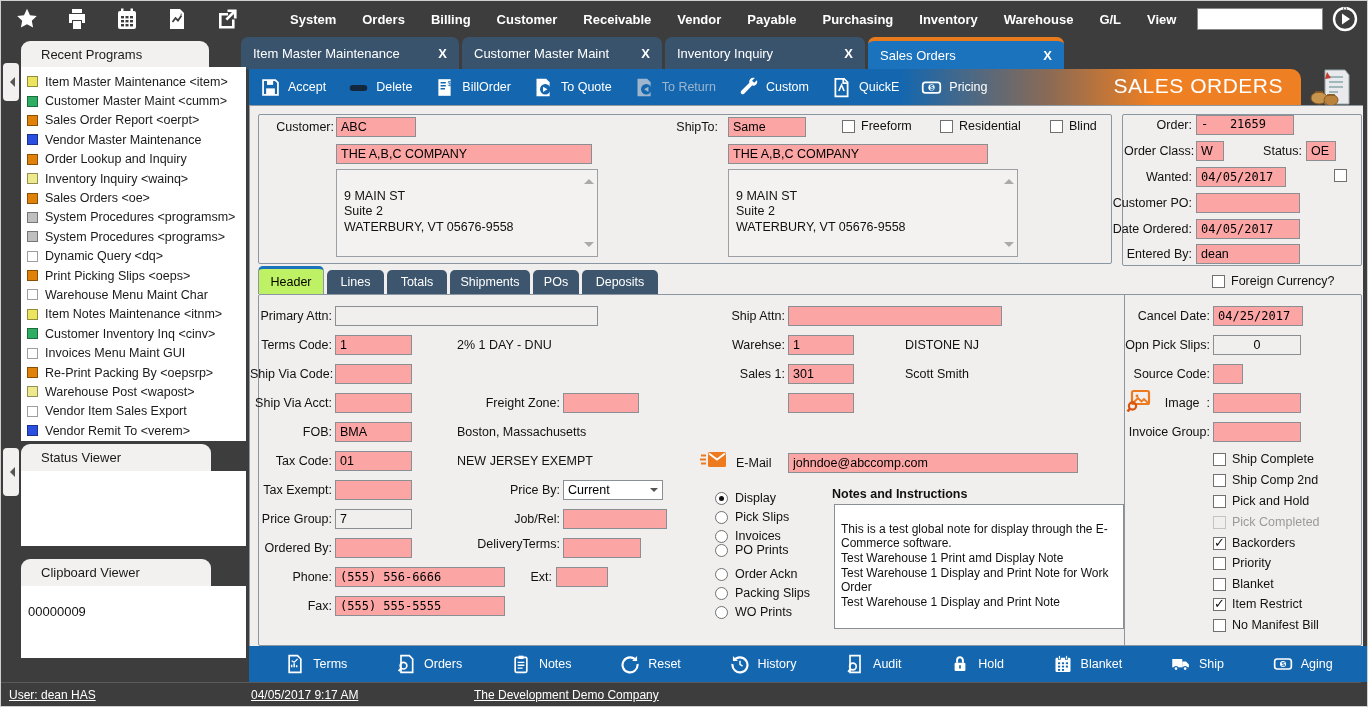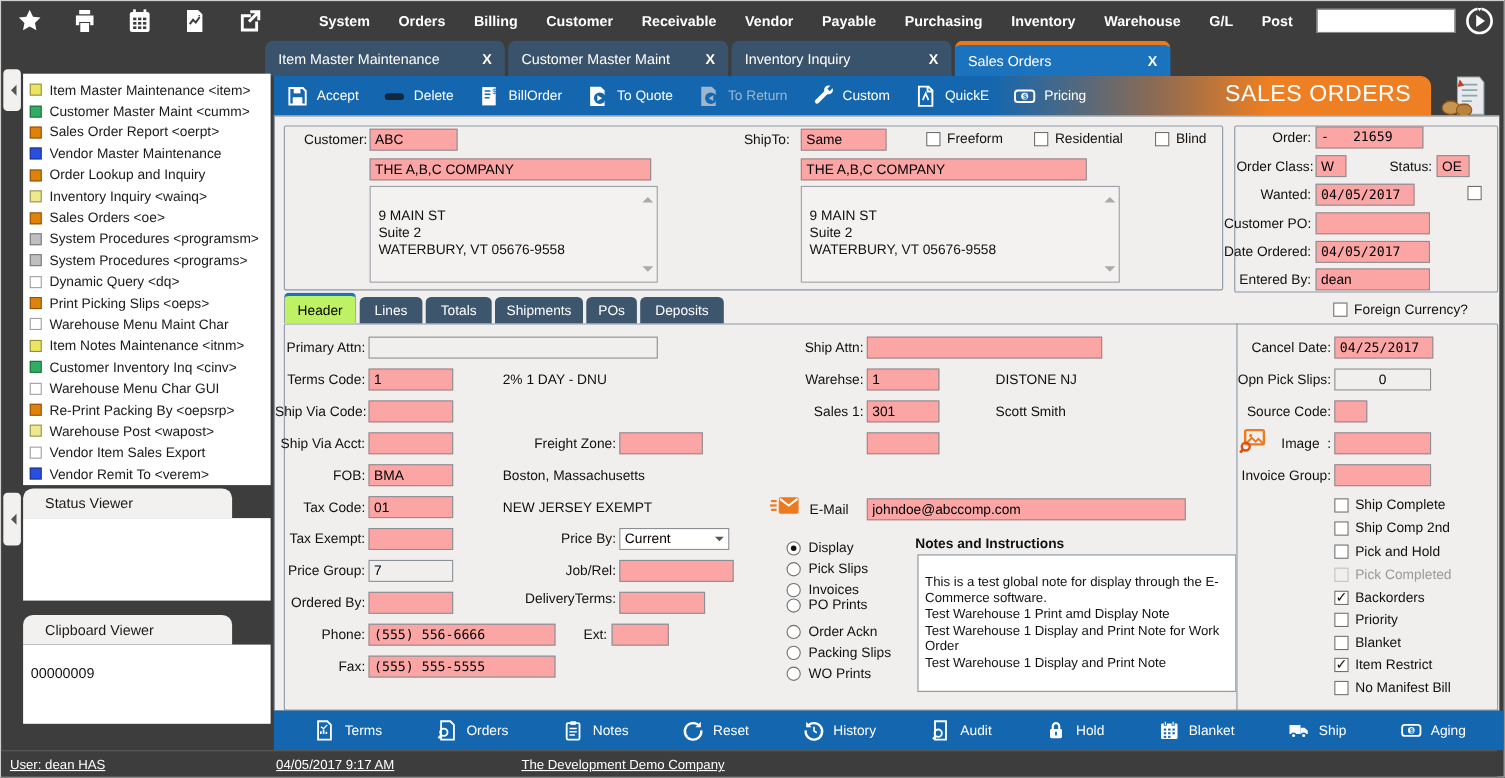--- a/index.html
+++ b/index.html
@@ -134,21 +134,21 @@
       <span class="menu-item">Orders</span>
       <span class="menu-item">Billing</span>
       <span class="menu-item">Customer</span>
       <span class="menu-item">Receivable</span>
       <span class="menu-item">Vendor</span>
       <span class="menu-item">Payable</span>
       <span class="menu-item">Purchasing</span>
       <span class="menu-item">Inventory</span>
       <span class="menu-item">Warehouse</span>
       <span class="menu-item">G/L</span>
-      <span class="menu-item">Post</span>
+      <span class="menu-item">View</span>
       <span class="menu-item">Window</span>
     </div>
     <input id="top-search" value="" style="">
     <span id="go-btn">
       <svg viewBox="0 0 28 28">
           <circle cx="14" cy="14" r="11" fill="none" stroke="#fff" stroke-width="2.4"></circle>
           <path d="M11 8.5l8 5.5-8 5.5z" fill="#fff"></path>
           <circle cx="14" cy="3" r="2" fill="#3d3d3d"></circle>
           <path d="M12 2.2l4 0-2 3z" fill="#fff"></path>
         </svg>
@@ -168,20 +168,23 @@
       <span>Inventory Inquiry</span>
       <span class="x">X</span>
     </div>
     <div class="mtab active" style="width:196px">
       <span>Sales Orders</span>
       <span class="x">X</span>
     </div>
   </div>
 
   <div class="collapse-handle" style="top:62px;height:38px;"></div>
+  <div class="panel-head" style="left:20px;top:40px;width:188px;height:26px;">
+    <span>Recent Programs</span>
+  </div>
   <div class="panel-body" style="left:20px;top:66px;width:225px;height:374px;padding-top:5px;">
     <div class="rp-item">
         <span class="rp-sw" style="background-color: rgb(236, 228, 95);"></span>
         <span>Item Master Maintenance &lt;item&gt;</span>
       </div>
     <div class="rp-item">
         <span class="rp-sw" style="background-color: rgb(46, 174, 99);"></span>
         <span>Customer Master Maint &lt;cumm&gt;</span>
       </div>
     <div class="rp-item">
@@ -227,21 +230,21 @@
     <div class="rp-item">
         <span class="rp-sw" style="background-color: rgb(236, 228, 95);"></span>
         <span>Item Notes Maintenance &lt;itnm&gt;</span>
       </div>
     <div class="rp-item">
         <span class="rp-sw" style="background-color: rgb(46, 174, 99);"></span>
         <span>Customer Inventory Inq &lt;cinv&gt;</span>
       </div>
     <div class="rp-item">
         <span class="rp-sw" style="background-color: rgb(255, 255, 255);"></span>
-        <span>Warehouse Menu Char GUI</span>
+        <span>Invoices Menu Maint GUI</span>
       </div>
     <div class="rp-item">
         <span class="rp-sw" style="background-color: rgb(224, 130, 10);"></span>
         <span>Re-Print Packing By &lt;oepsrp&gt;</span>
       </div>
     <div class="rp-item">
         <span class="rp-sw" style="background-color: rgb(238, 233, 140);"></span>
         <span>Warehouse Post &lt;wapost&gt;</span>
       </div>
     <div class="rp-item">

